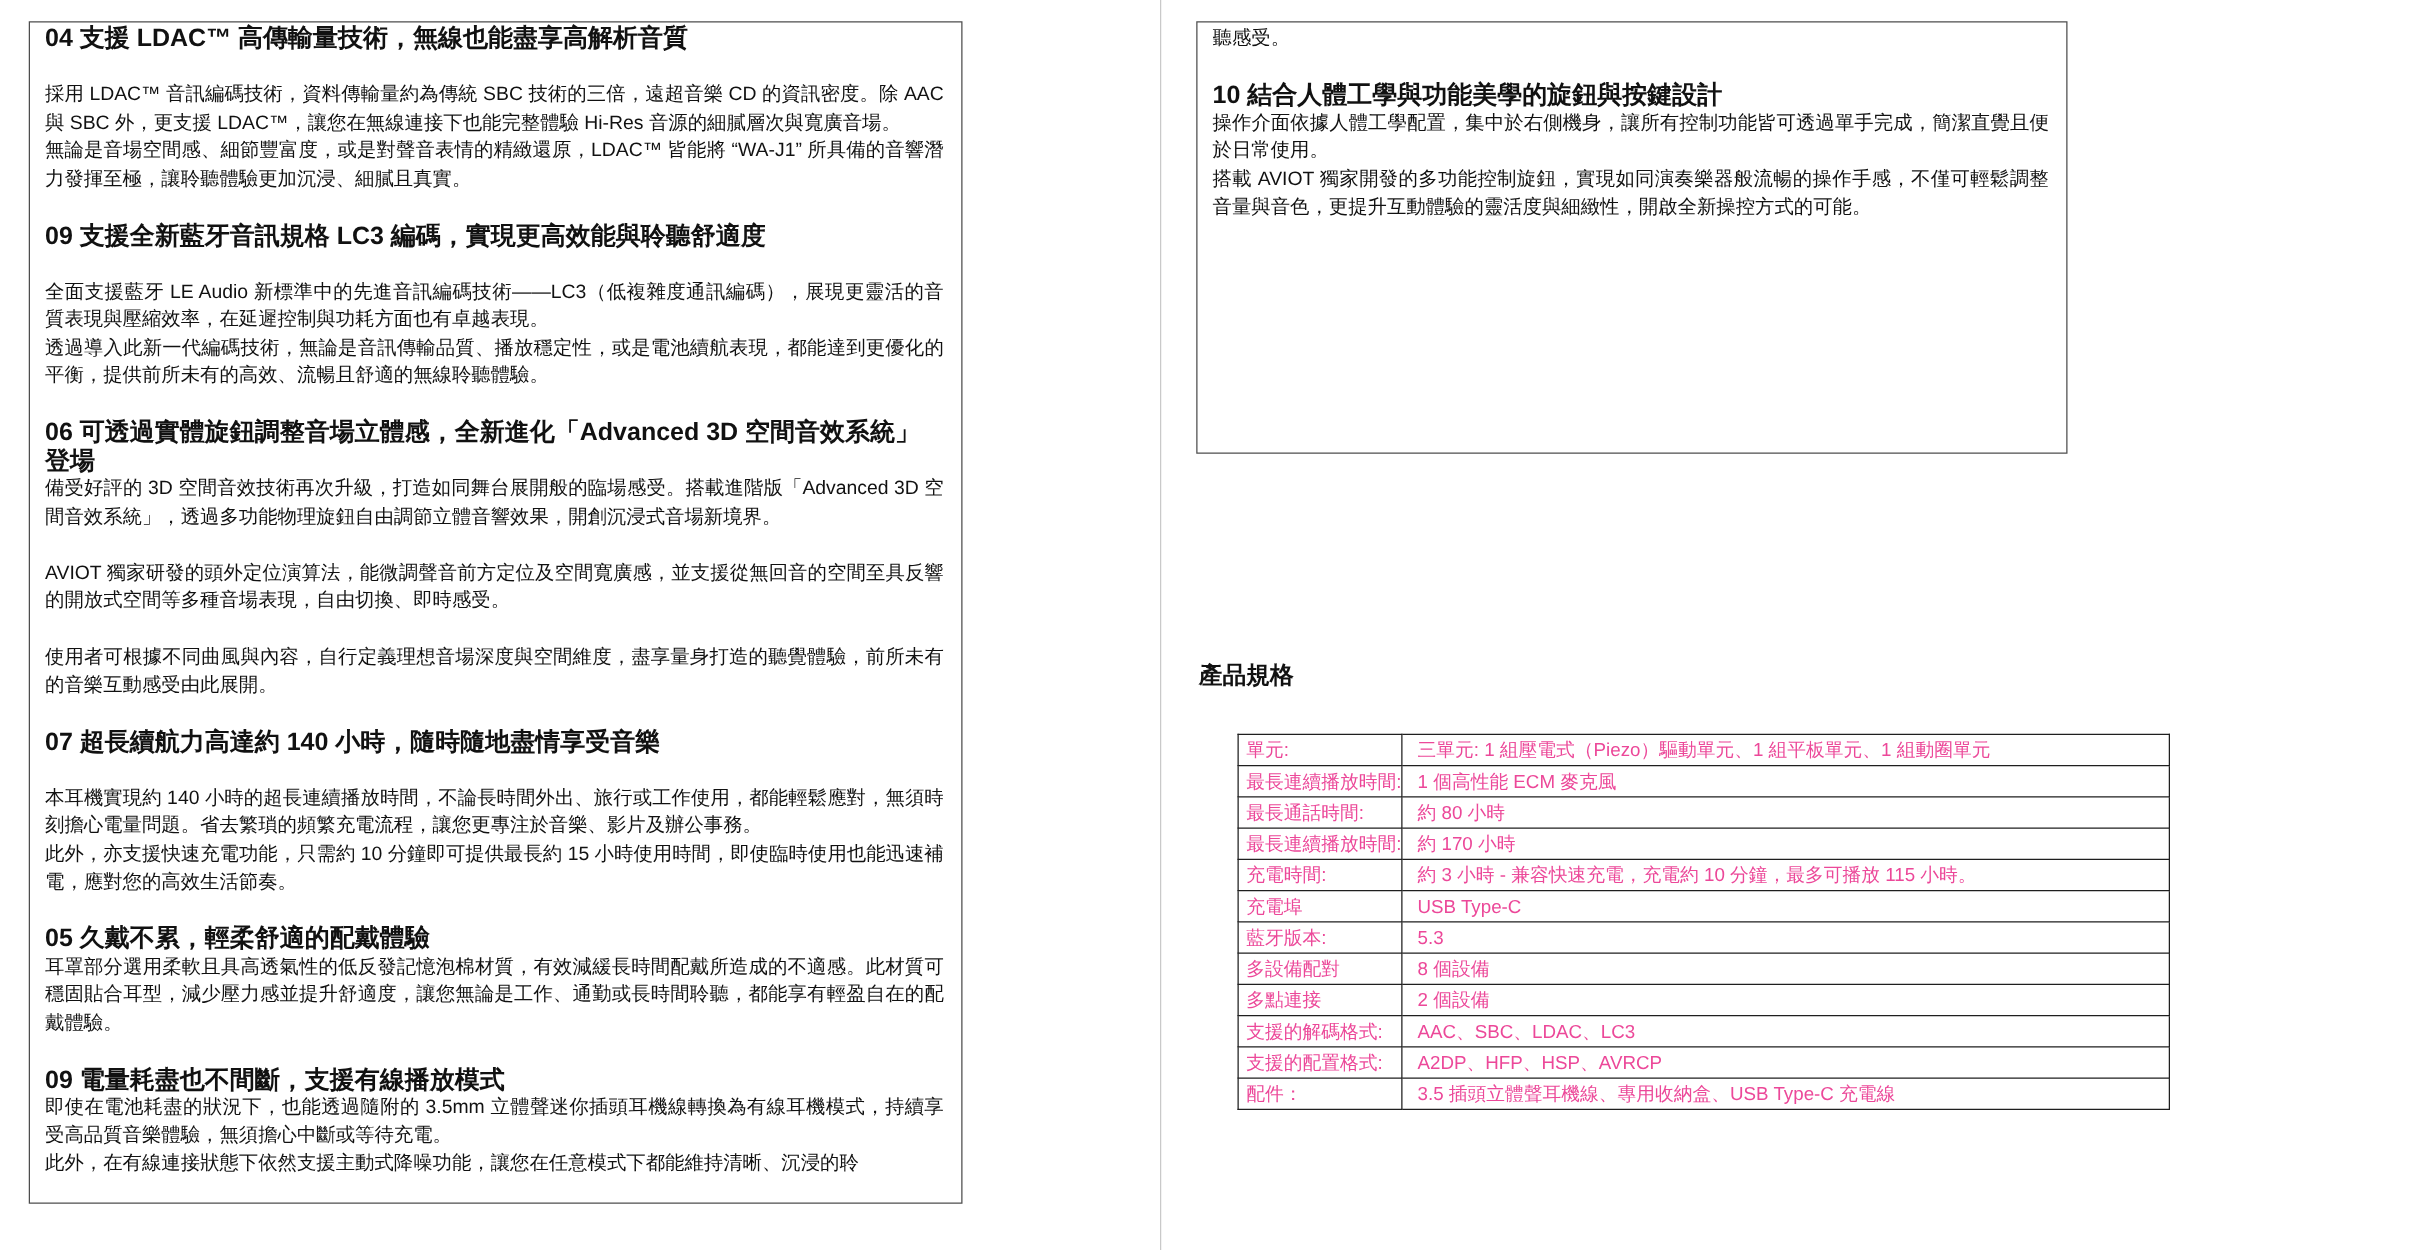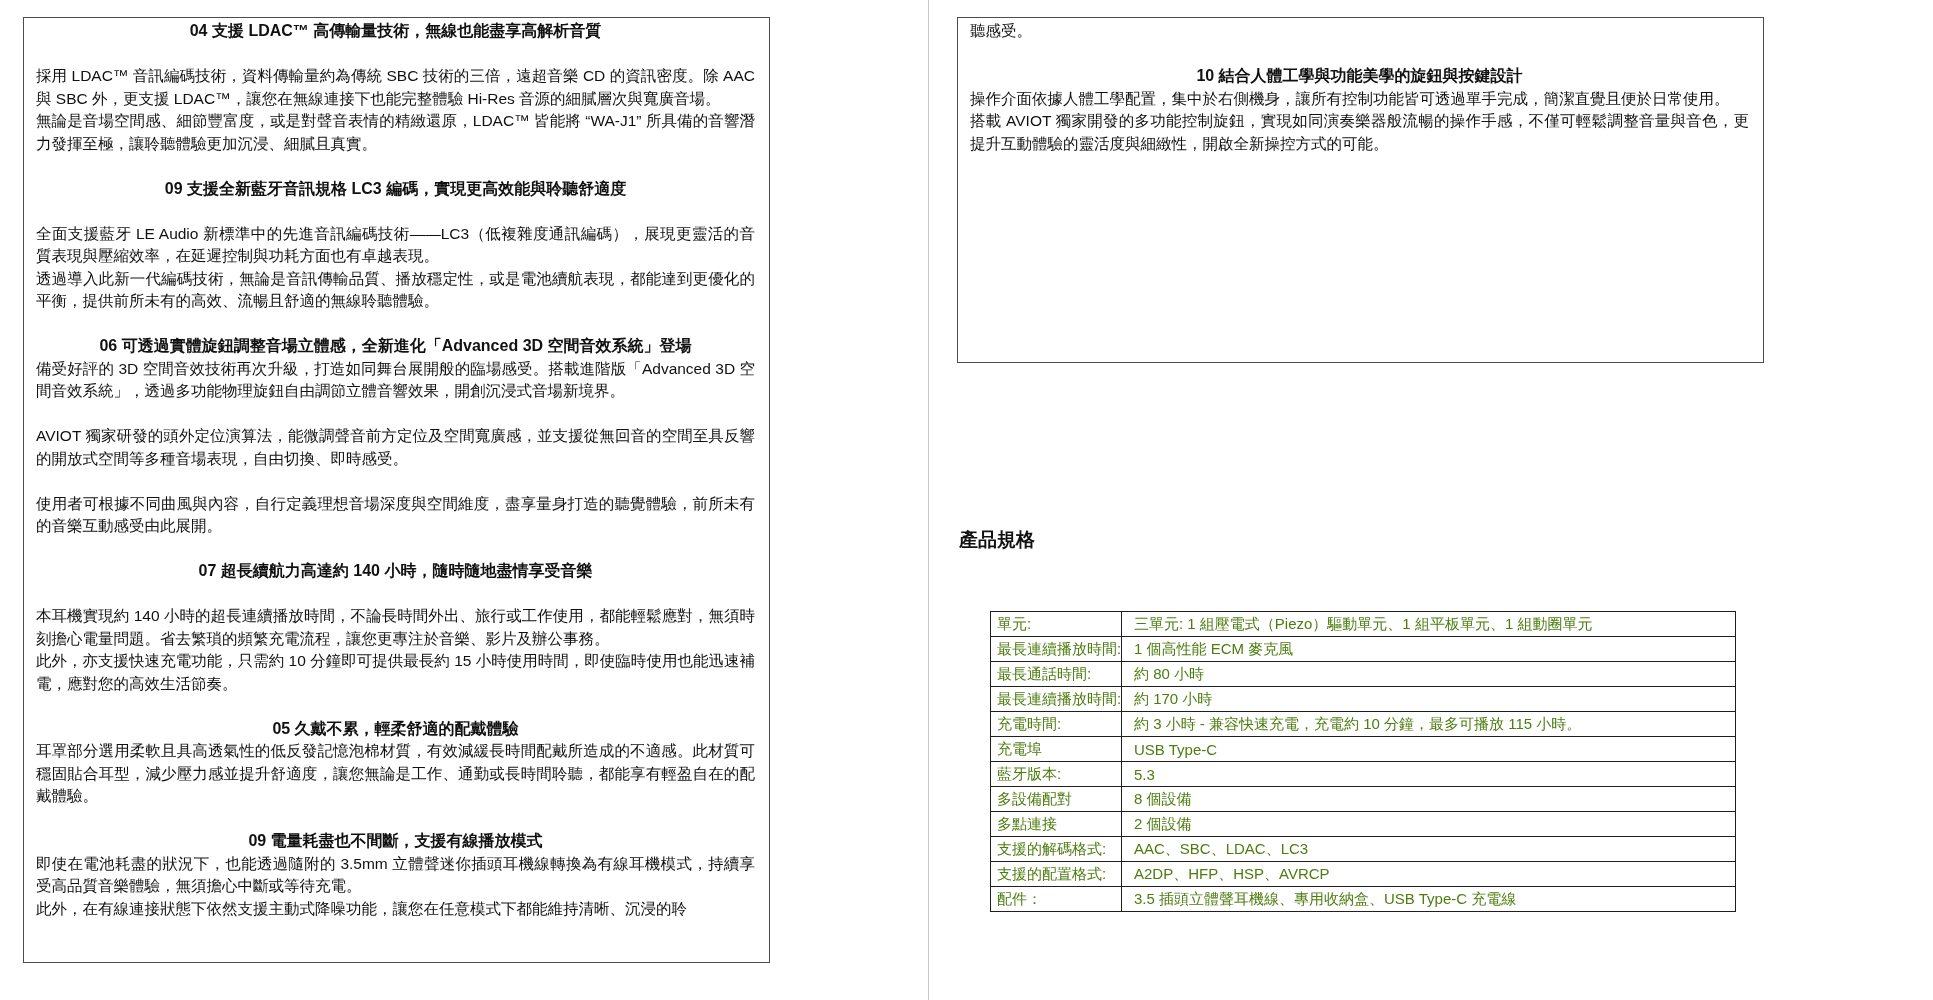--- a/index.html
+++ b/index.html
@@ -22,35 +22,35 @@
     position:absolute;
     box-sizing:border-box;
     border:1px solid #4d4d4d;
     font-size:15.5px;
     line-height:22.5px;
     overflow:hidden;
     text-align:justify;
     text-justify:inter-ideograph;
   }
   .text-box.left  { left:23px;  top:17px; width:747px; height:946px; padding:2px 14px 0 12px; }
-  .text-box.right { left:957px; top:17px; width:807px; height:346px; padding:2px 14px 0 12px; }
+  .text-box.right { left:957px; top:17px; width:697px; height:346px; padding:2px 14px 0 12px; }
 
   .block { margin:0; }
-  .block.heading { font-weight:bold; font-size:16px; text-align:center; }
+  .block.heading { font-weight:bold; font-size:20px; text-align:left; }
   .block.gap { height:22.5px; }
 
   .spec-heading {
     position:absolute; left:959px; top:527px; margin:0;
     font-size:19px; font-weight:bold; color:#111111;
   }
 
   .spec-table {
-    position:absolute; left:990px; top:611px; width:746px;
+    position:absolute; left:990px; top:587px; width:746px;
     border-collapse:collapse;
-    font-size:15px; color:#4d7c0f;
+    font-size:15px; color:#ec4899;
     table-layout:fixed;
   }
   .spec-table td {
     border:1px solid #1f1f1f;
     padding:1px 6px;
     height:22px;
     vertical-align:middle;
     white-space:nowrap;
     overflow:hidden;
   }

